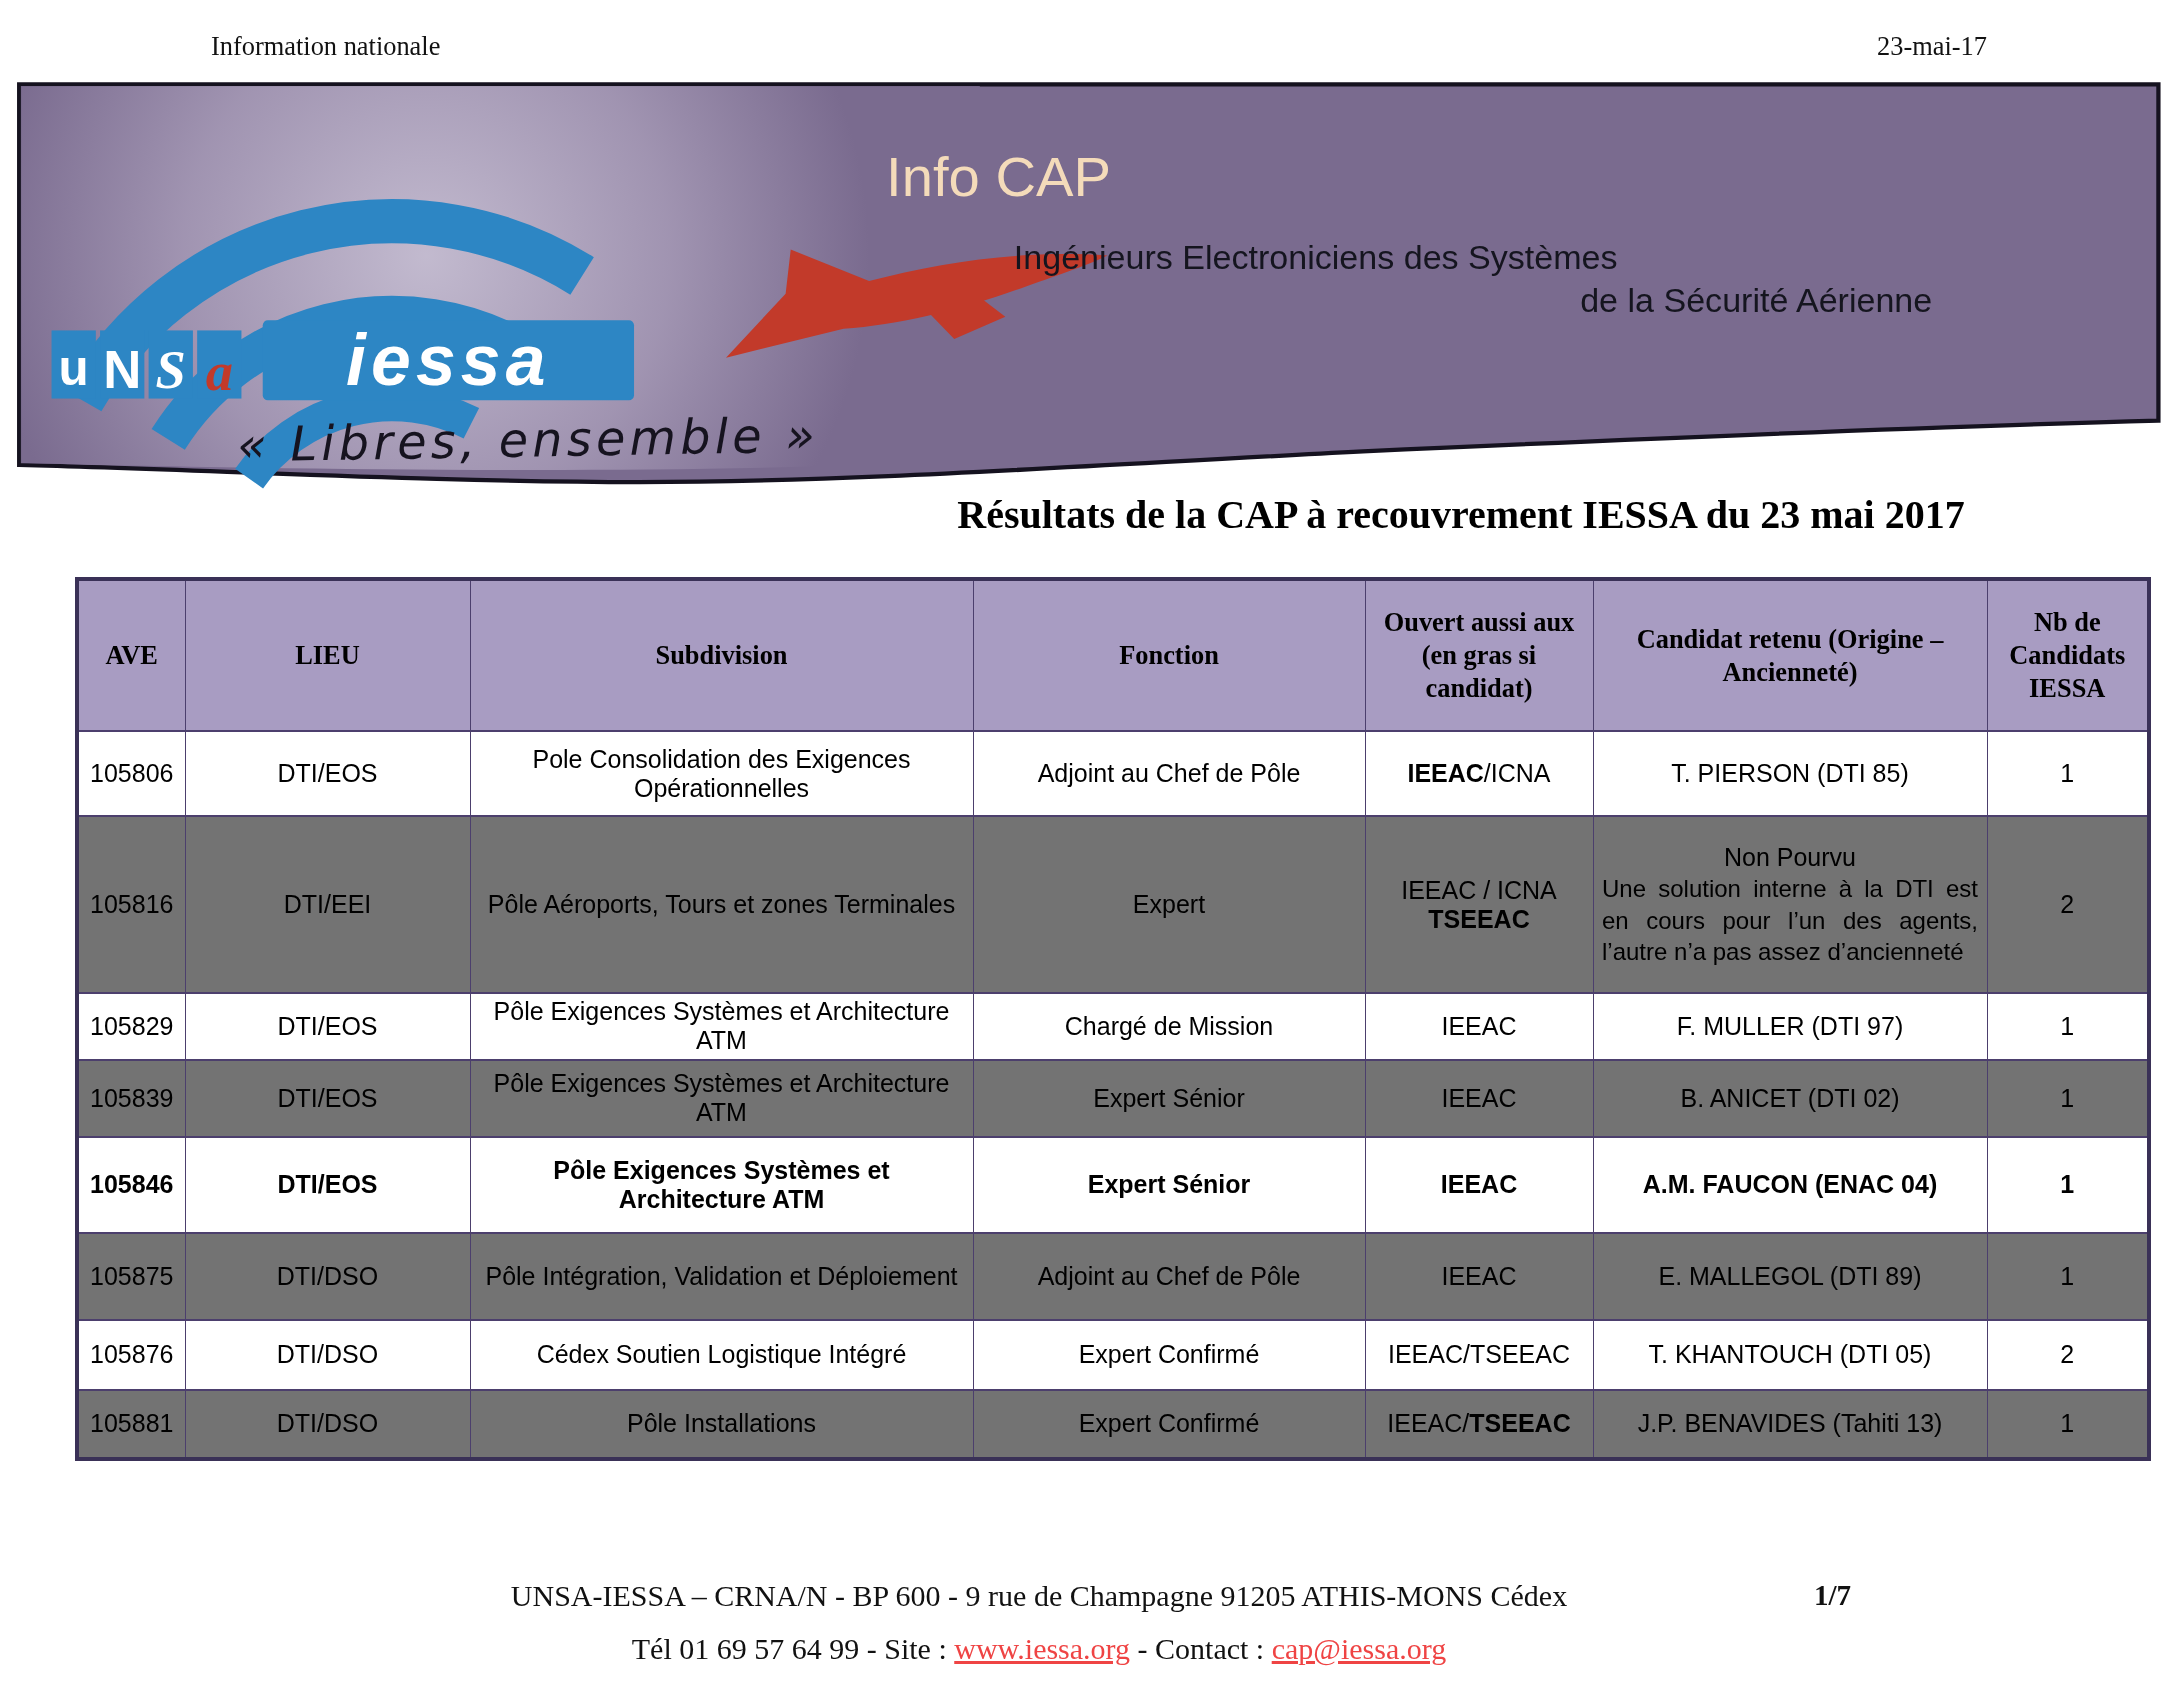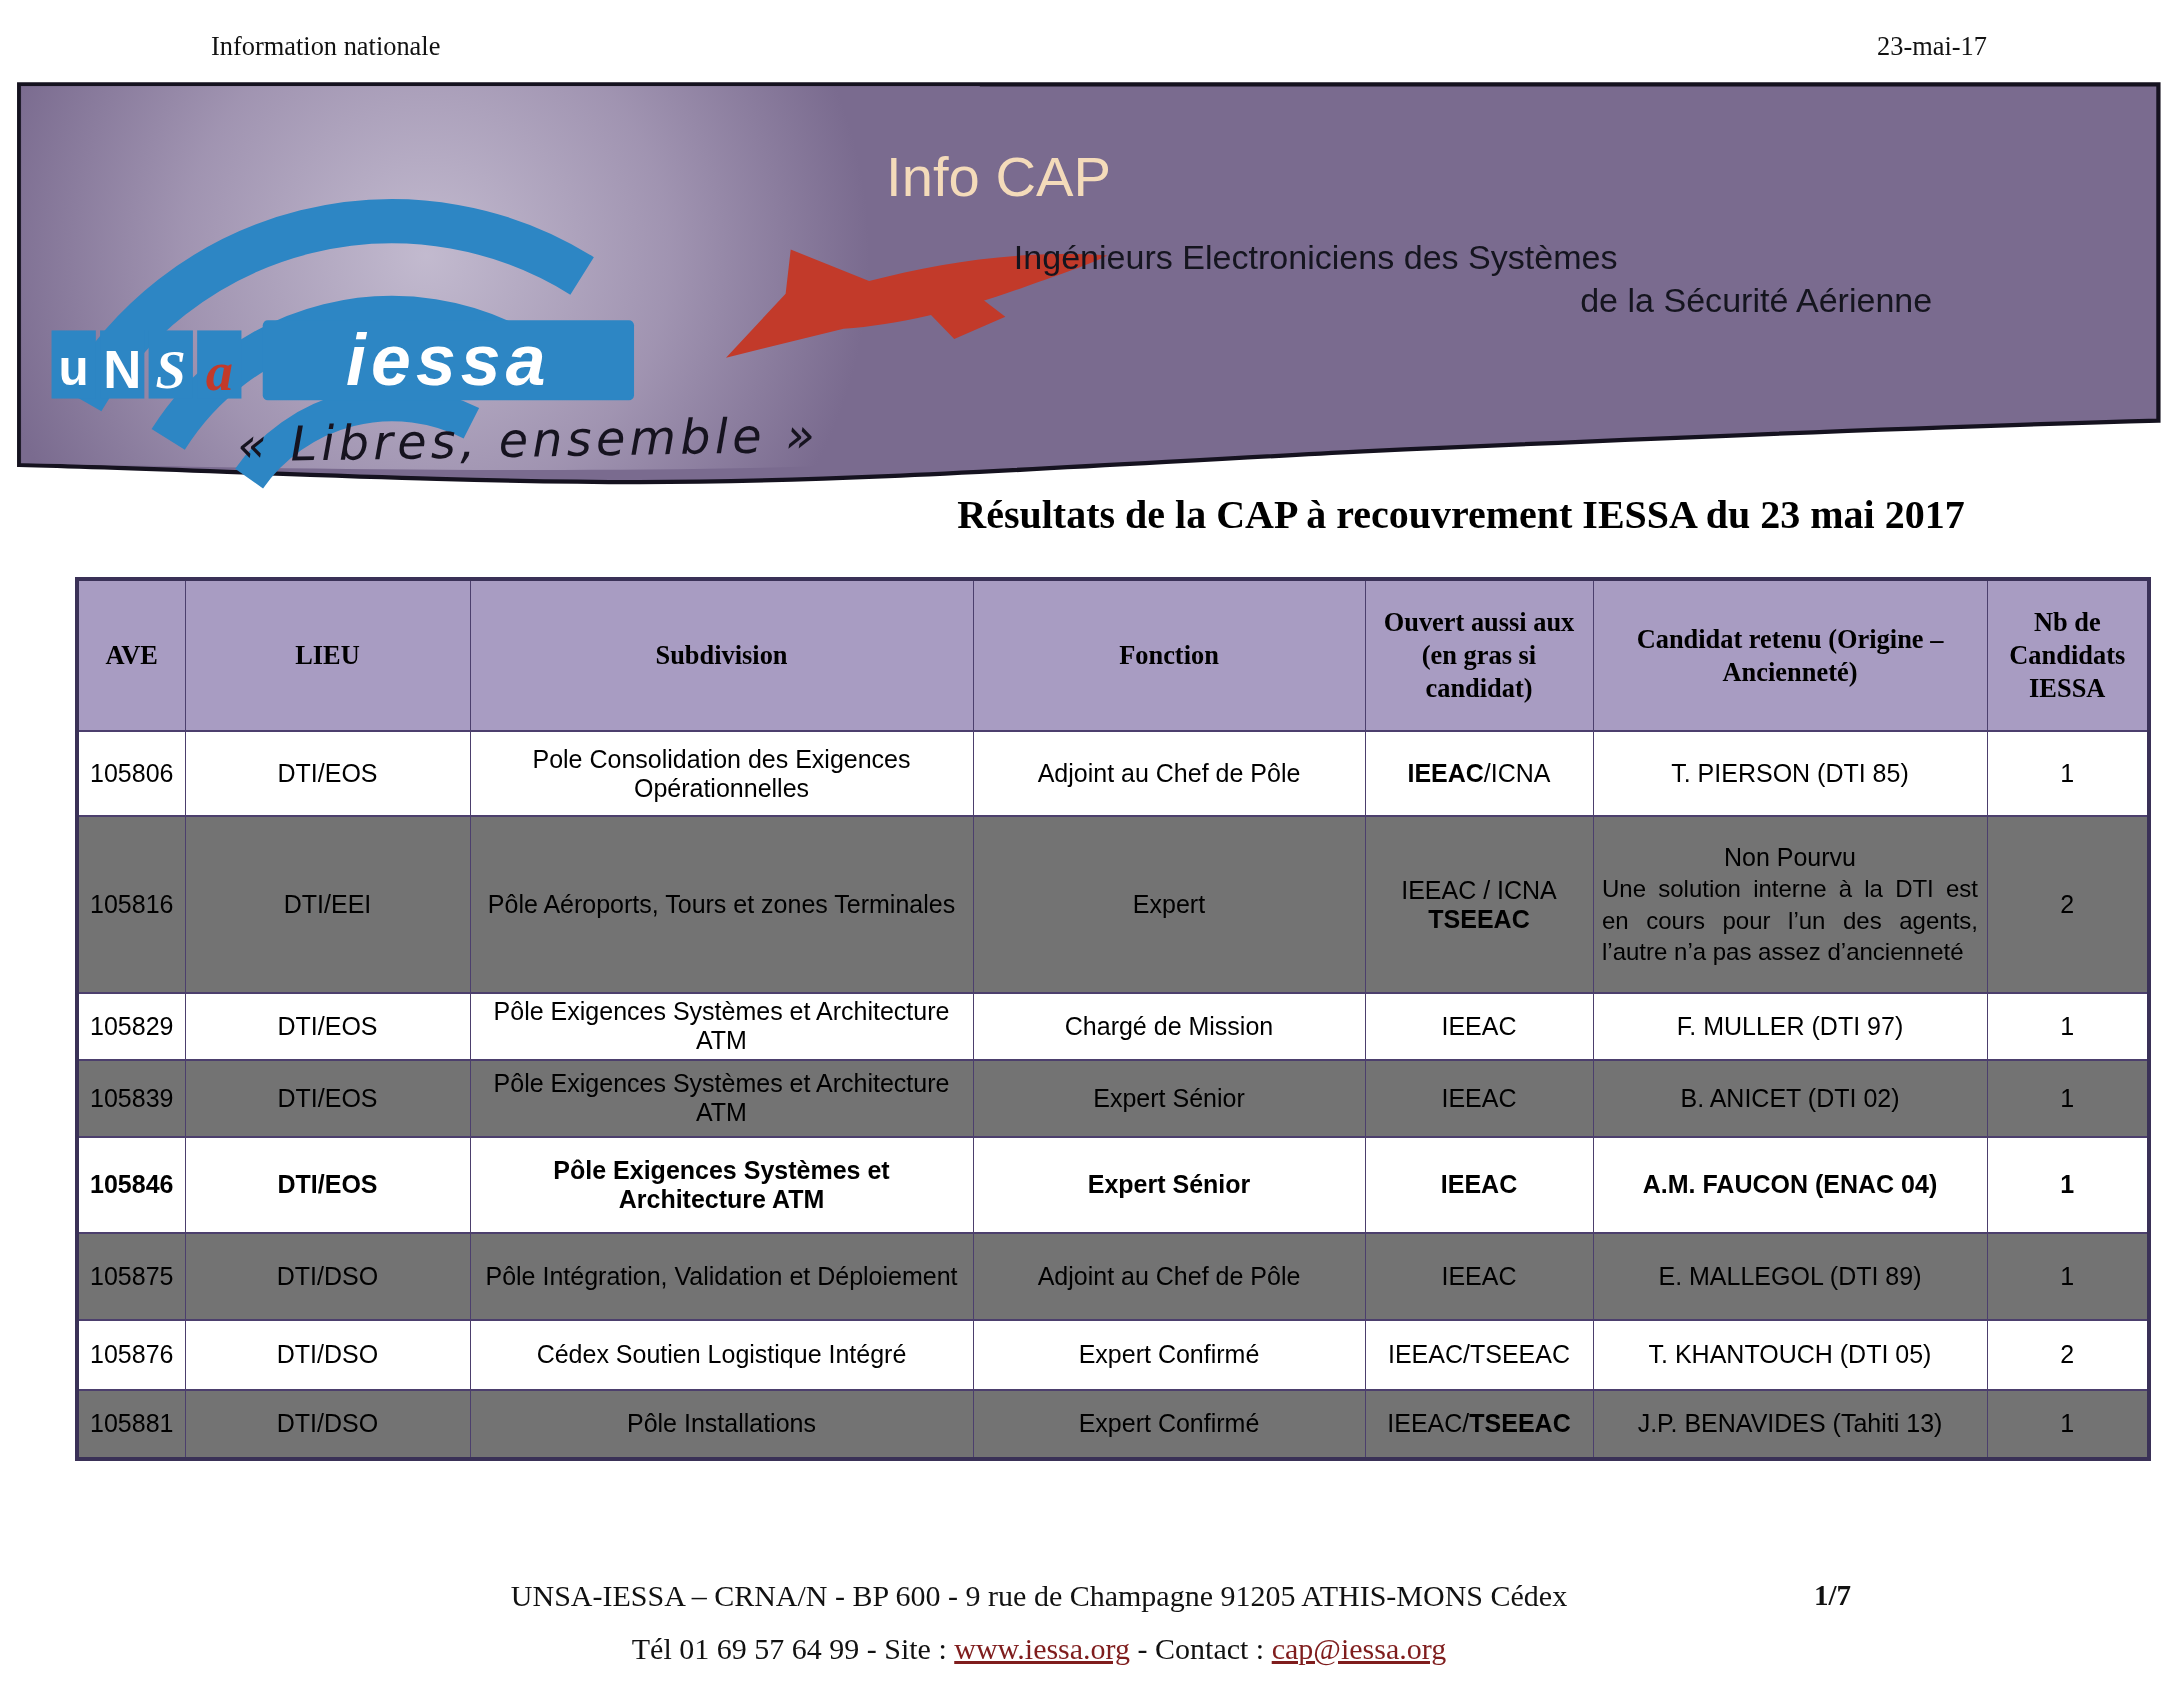--- a/index.html
+++ b/index.html
@@ -68,21 +68,21 @@
     text-align:center;font-size:30px;color:#111;
   }
   .footer-page{
     position:absolute;left:1814px;top:1579px;
     font-size:29px;font-weight:bold;color:#111;
   }
   .footer-line2{
     position:absolute;left:366px;top:1632px;width:1346px;
     text-align:center;font-size:30px;color:#111;
   }
-  .flink{color:#7f1d1d;text-decoration:underline;cursor:pointer;}
+  .flink{color:#ef4444;text-decoration:underline;cursor:pointer;}
 </style>
 </head>
 <body>
 
 <div class="meta-left">Information nationale</div>
 <div class="meta-date">23-mai-17</div>
 
 <svg class="banner-svg" width="2181" height="528" viewBox="0 0 2560 620">
   <defs>
     <radialGradient id="glow" cx="500" cy="300" r="520" gradientUnits="userSpaceOnUse">

